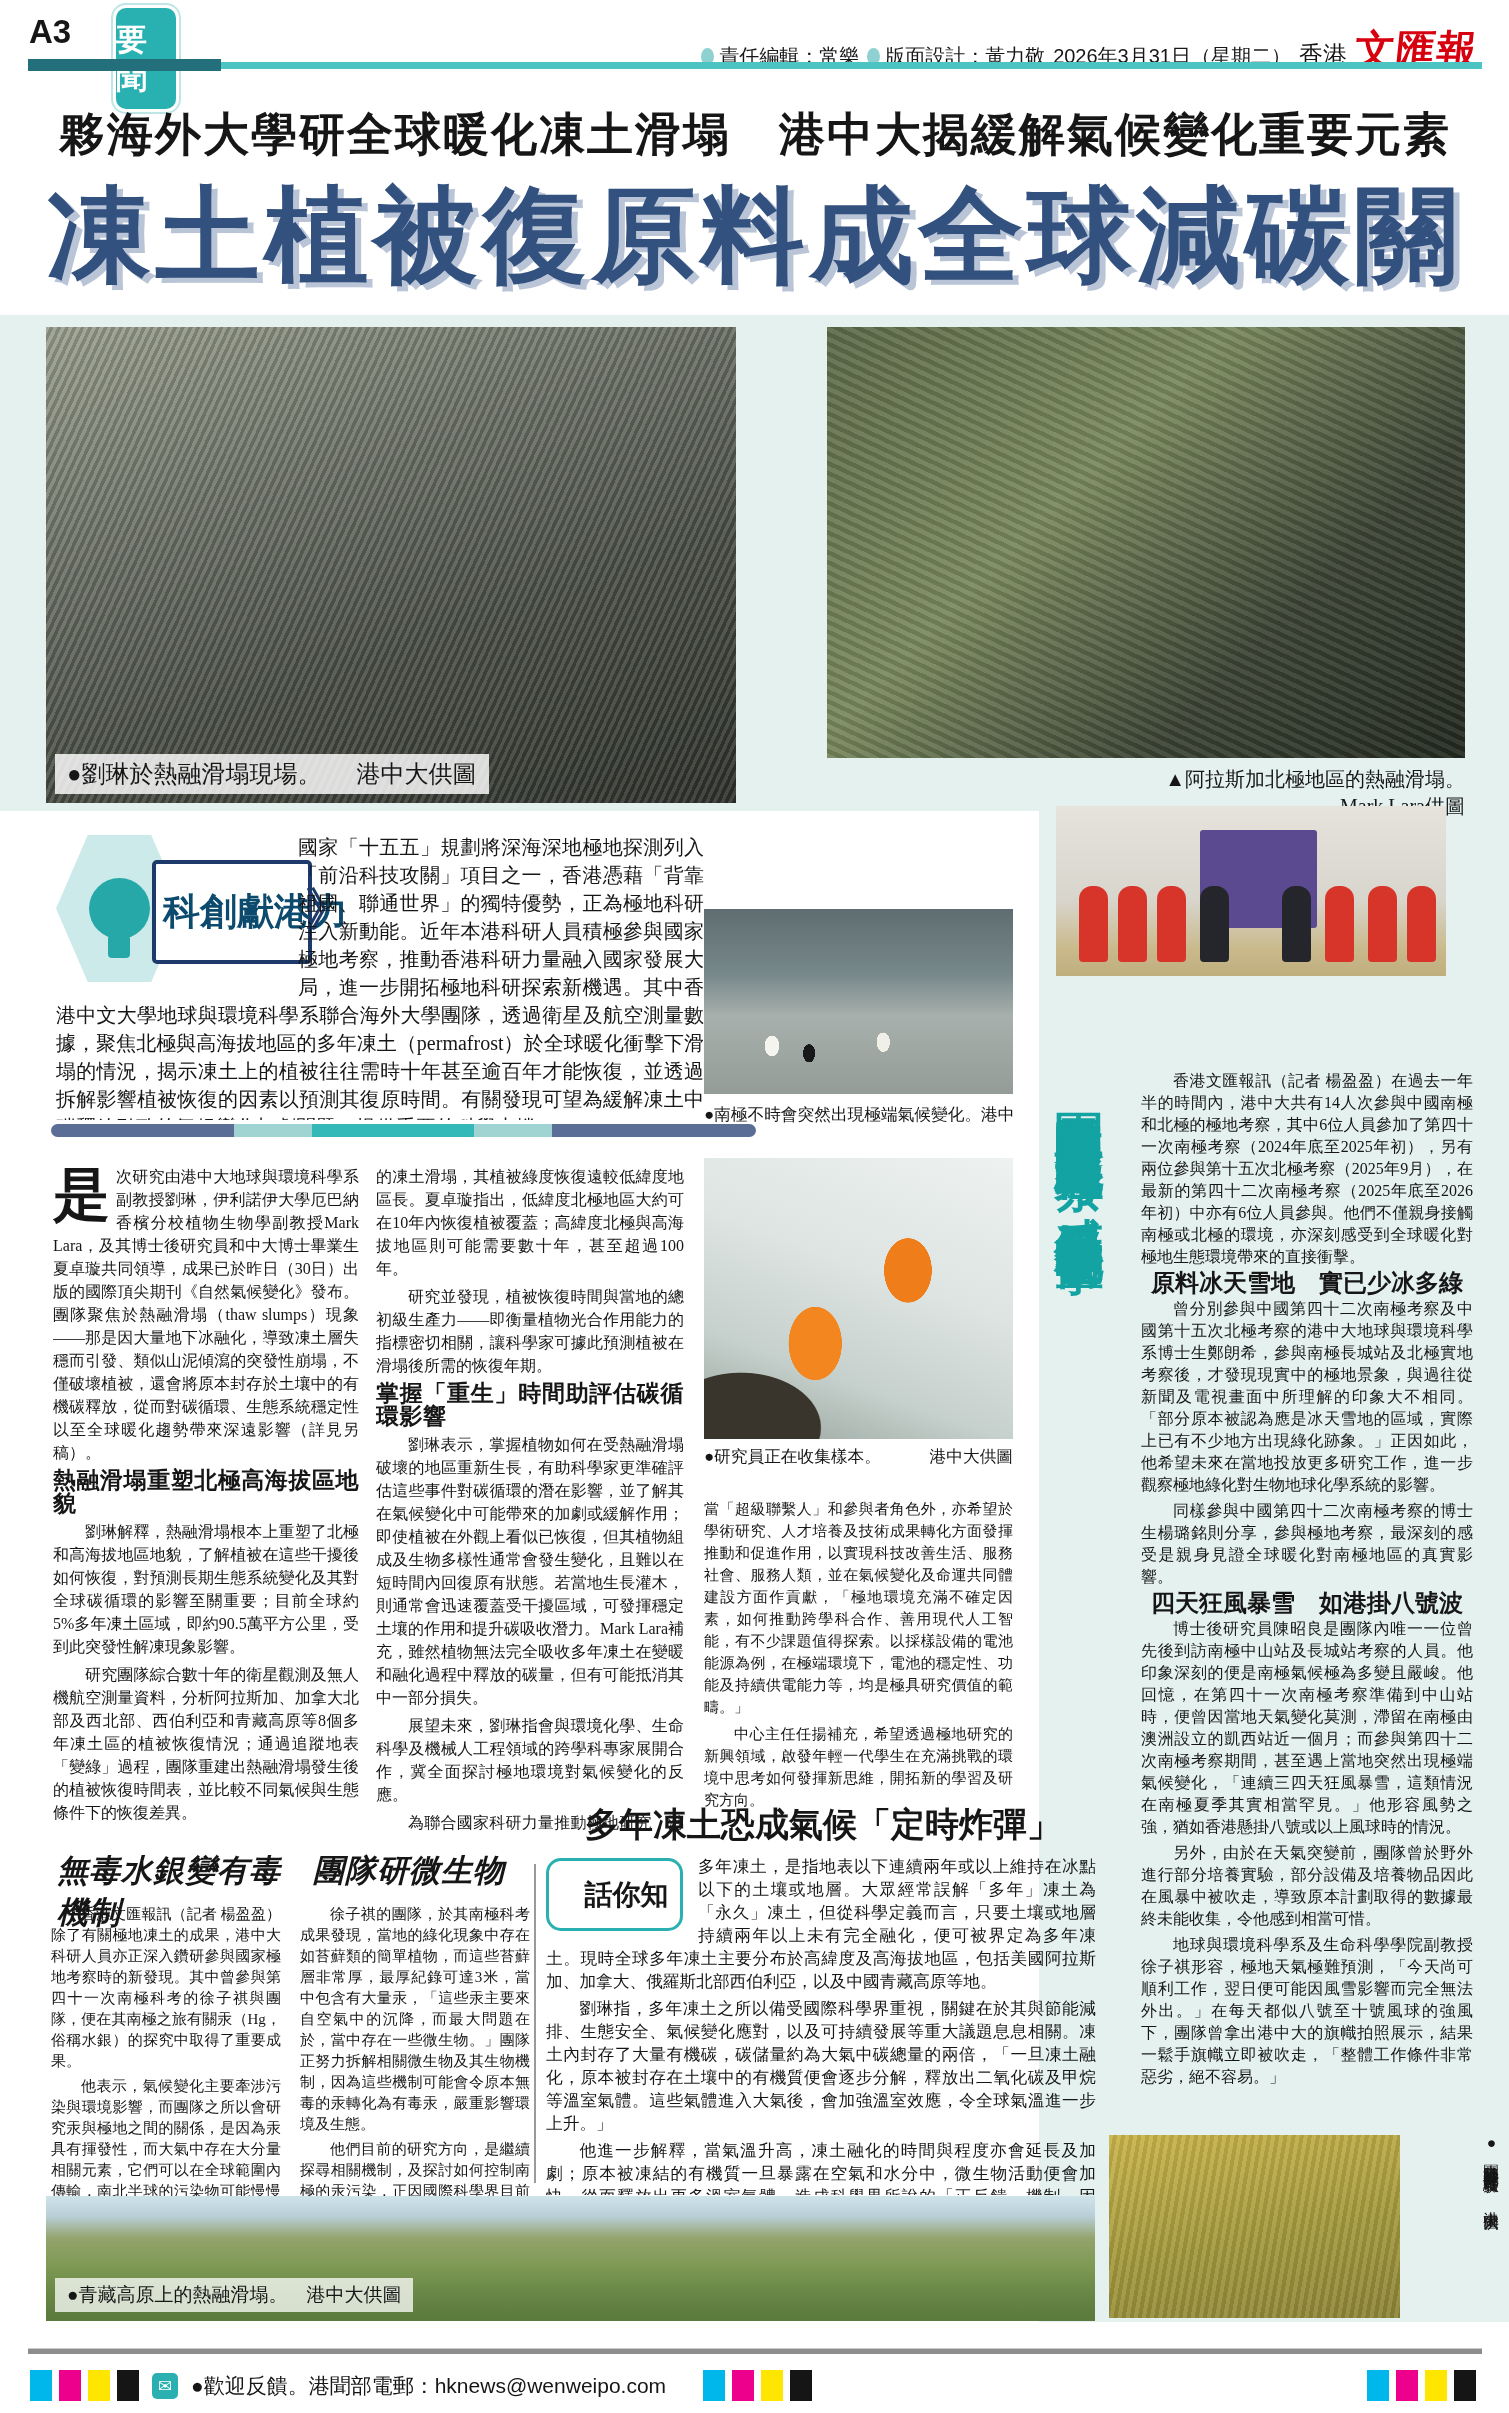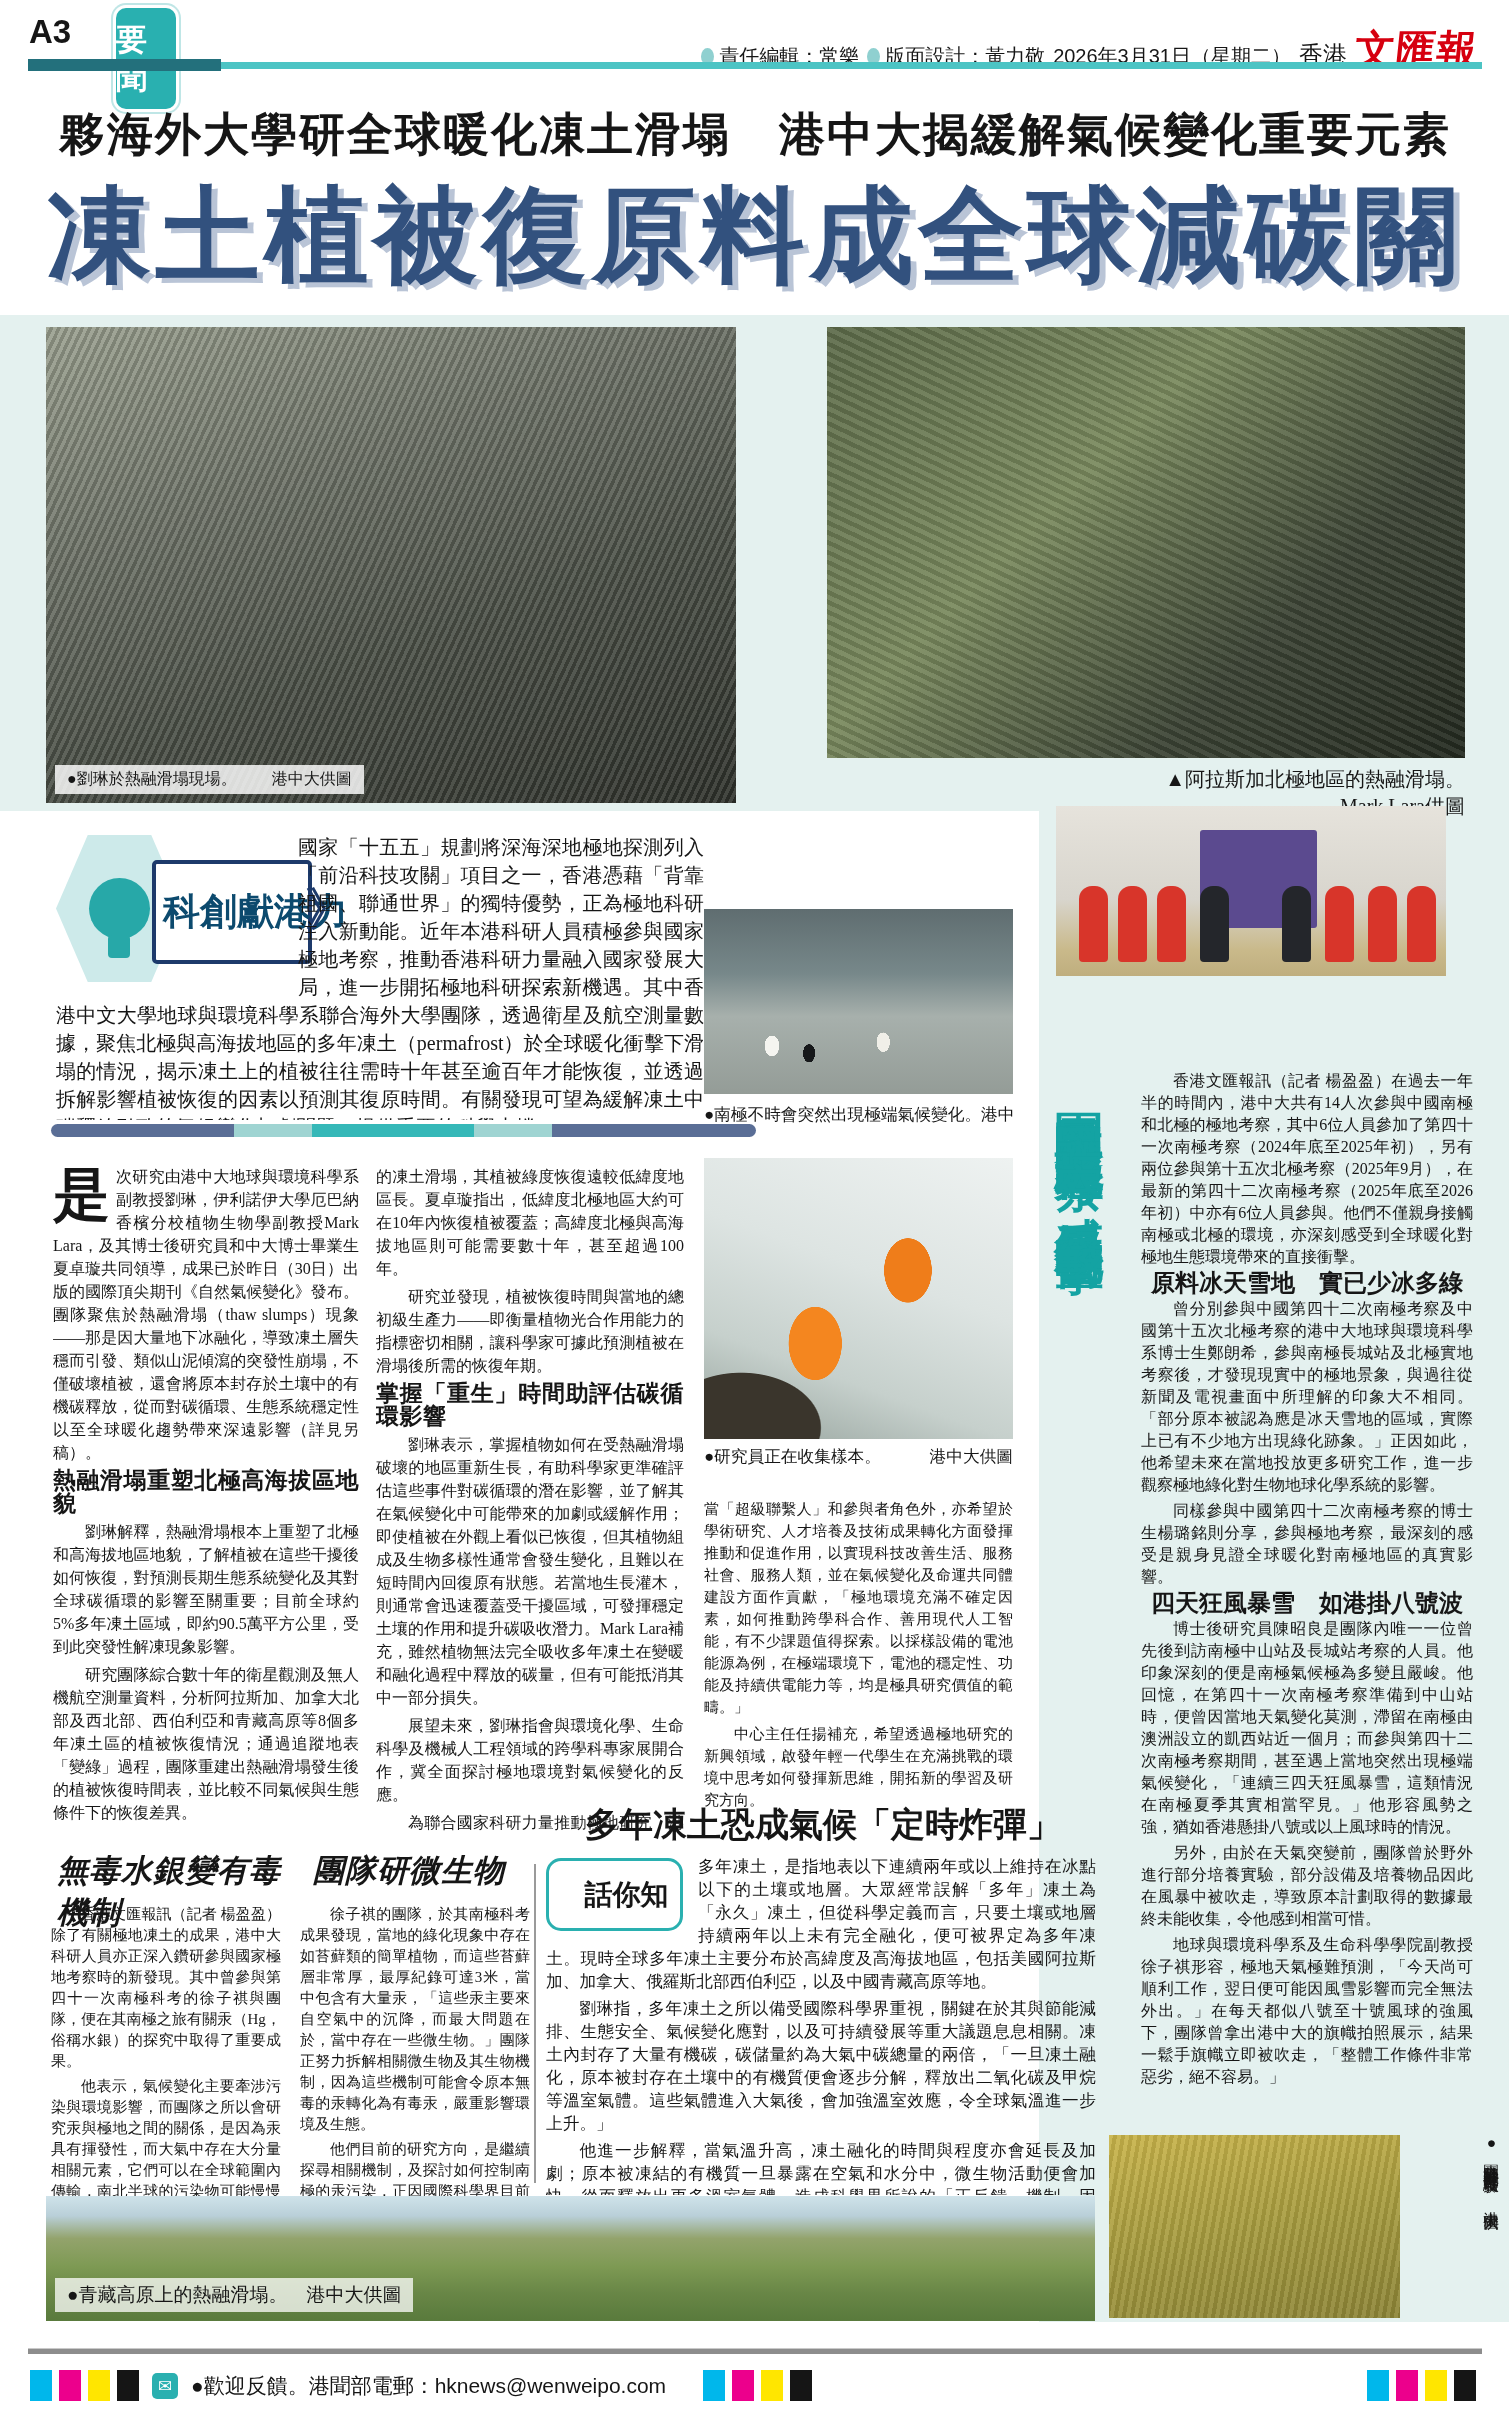--- a/index.html
+++ b/index.html
@@ -27,21 +27,21 @@
   .band-right{left:1039px;top:315px;width:471px;height:2007px;background:#e4f1ef;}
   
   .photo{overflow:hidden;}
   .photo-left{left:46px;top:327px;width:690px;height:476px;
       background:repeating-linear-gradient(115deg,rgba(255,255,255,.10) 0 3.5px,rgba(0,0,0,.14) 3.5px 7px),
       linear-gradient(160deg,#9aa08f 0%,#6e7368 32%,#4a4f46 62%,#2e312b 100%);}
   .photo-right{left:827px;top:327px;width:638px;height:431px;
       background:repeating-linear-gradient(25deg,rgba(255,255,255,.07) 0 4.6px,rgba(0,0,0,.10) 4.6px 9px),
       linear-gradient(135deg,#5d6b4a 0%,#7a8a5e 38%,#3c4435 70%,#23291f 100%);}
   .caption-strip{position:absolute;left:9px;bottom:9px;background:rgba(255,255,255,.82);
-      padding:4px 12px;font-size:16px;display:flex;gap:35px;white-space:nowrap;}
+      padding:4px 12px;font-size:24px;display:flex;gap:35px;white-space:nowrap;}
   .caption-below{font-size:20px;line-height:1.35;}
   .photo-group{left:1056px;top:806px;width:390px;height:170px;background:linear-gradient(180deg,#e6e3dc 0%,#d8d5cd 55%,#c9b98a 85%,#bfae7e 100%);}
   .gp-screen{position:absolute;left:37%;top:14%;width:30%;height:58%;background:#5b4a8f;border-radius:3px;}
   .gp-person{position:absolute;bottom:8%;width:29px;height:76px;border-radius:13px 13px 4px 4px;}
   .photo-penguin{left:704px;top:909px;width:309px;height:185px;
       background:radial-gradient(12px 17px at 22% 74%,#f5f5f0 0 60%,transparent 61%),
       radial-gradient(10px 15px at 34% 78%,#16181a 0 60%,transparent 61%),
       radial-gradient(11px 16px at 58% 72%,#f0efe8 0 60%,transparent 61%),
       linear-gradient(180deg,#5f6d70 0%,#77888a 35%,#a7b0ac 58%,#949c97 100%);}
   .photo-research{left:704px;top:1158px;width:309px;height:281px;

